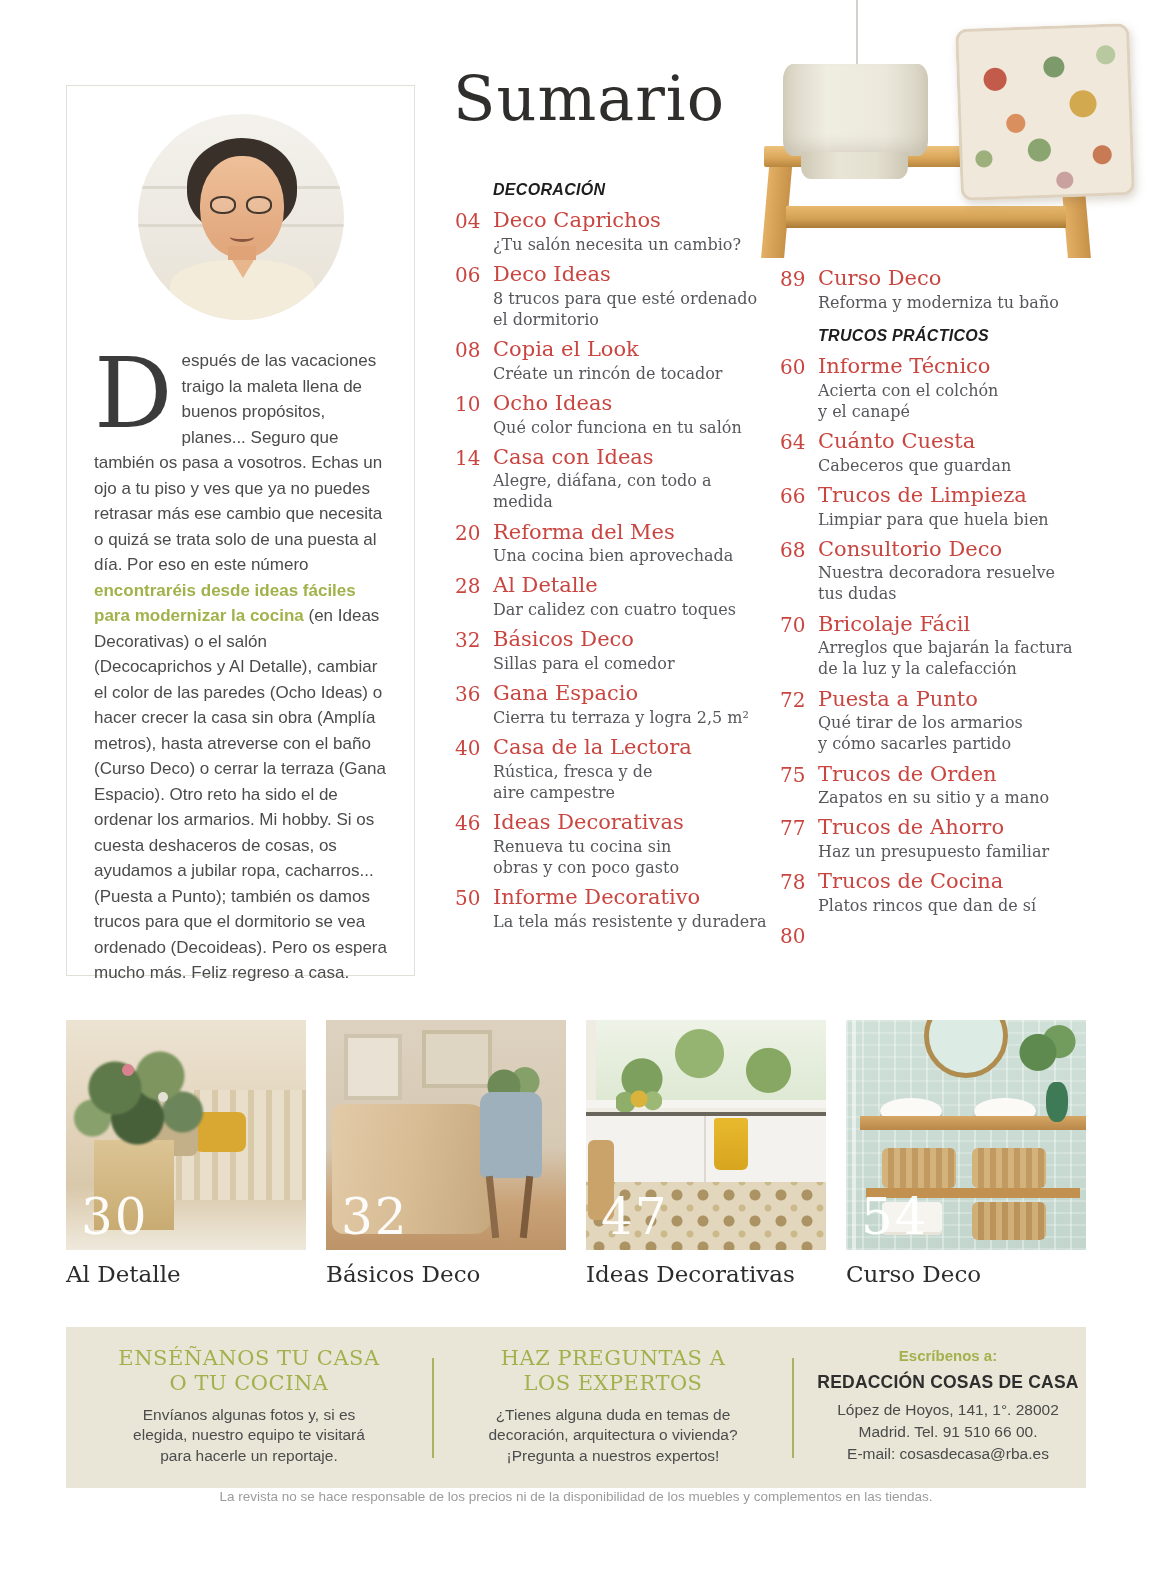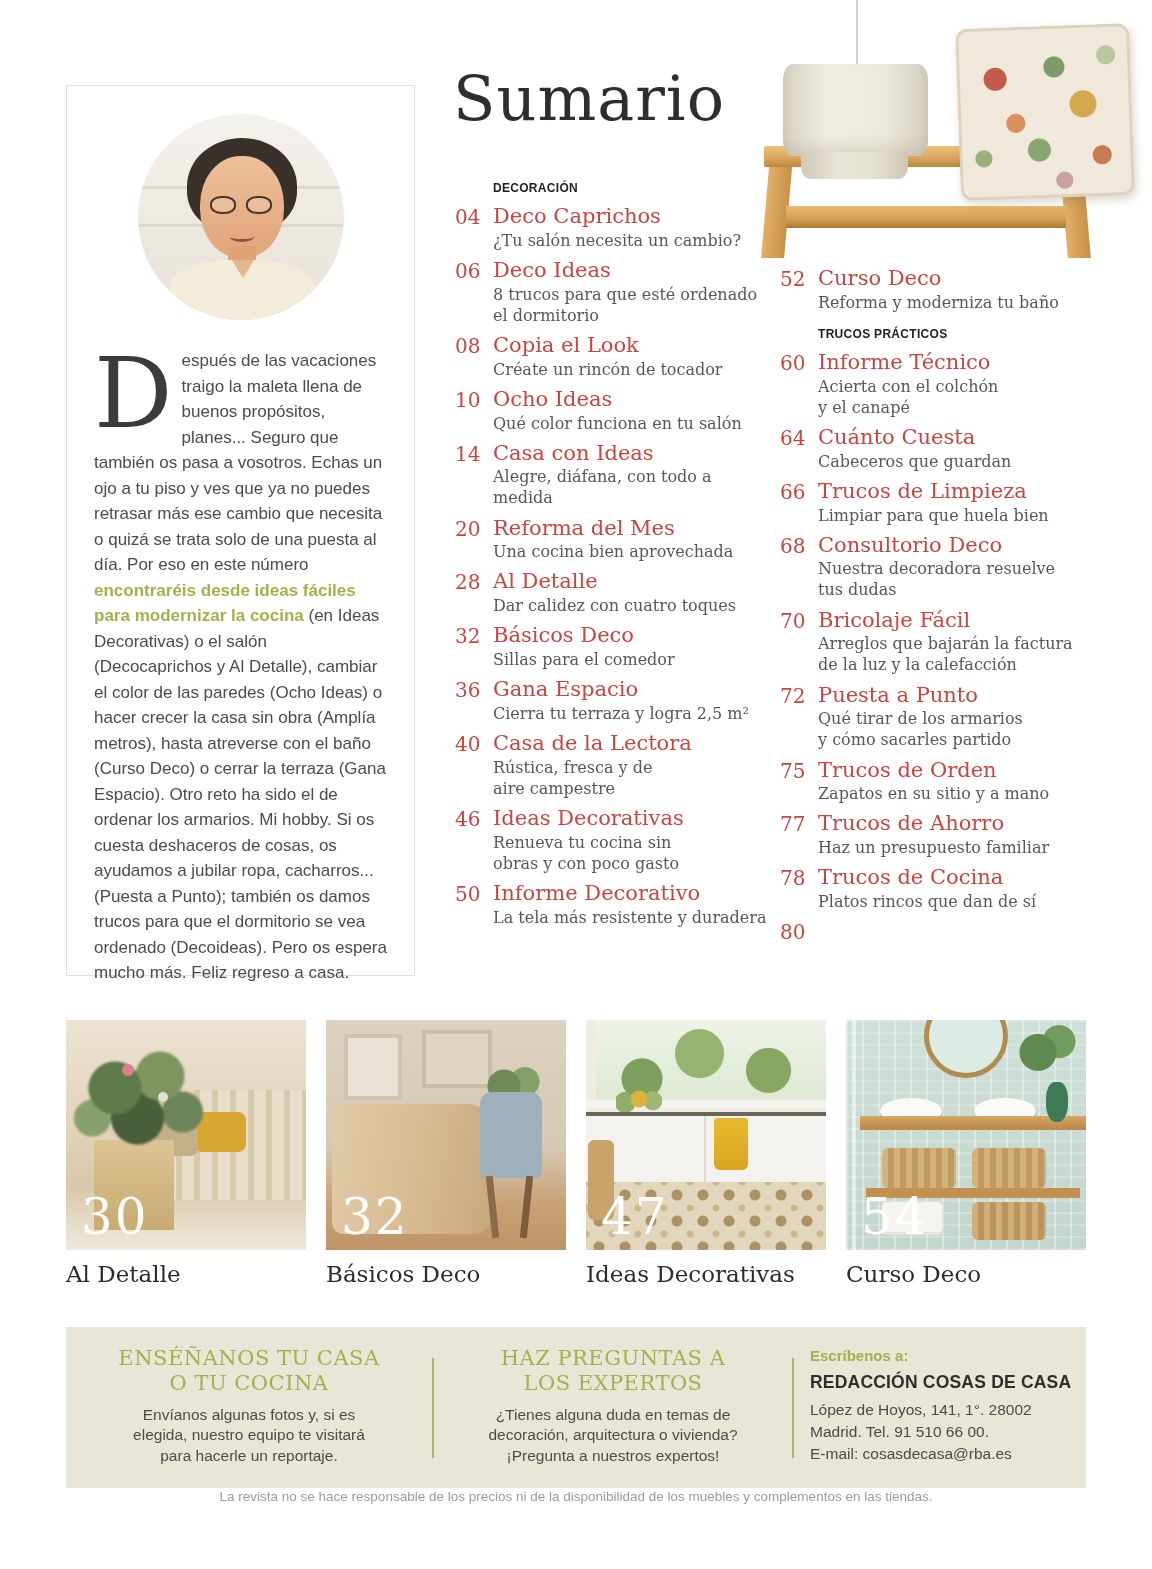--- a/index.html
+++ b/index.html
@@ -65,22 +65,22 @@
   .edit-text { font-size:17px; line-height:1.5; color:#4b4b4b; text-align:left; }
   .dropcap { float:left; font-family:"DejaVu Serif", serif; font-size:98px; line-height:.78;
     color:#3b3b3b; margin:7px 9px 0 0; }
   .hl { color:#a2b24b; font-weight:bold; }
   .signature { margin-top:34px; font-weight:normal; font-size:16.5px; color:#2d2d2d; }
 
   
   .toc-col { position:absolute; width:318px; }
   .toc-col1 { left:455px; top:181px; }
   .toc-col2 { left:780px; top:266px; }
-  .toc-section { font-weight:bold; font-size:12px; color:#1e1e1e; letter-spacing:.3px;
-    margin:0 0 9px 38px; font-family:"Liberation Sans", sans-serif; }
+  .toc-section { font-weight:bold; font-size:16px; color:#1e1e1e; letter-spacing:.3px;
+    margin:0 0 9px 38px; font-family:"Liberation Sans", sans-serif;font-style:italic; }
   .toc-col2 .toc-section { margin-top:14px; }
   .entry { display:flex; margin-bottom:7px; }
   .num { width:30px; flex:0 0 30px; margin-right:8px; font-family:"DejaVu Serif", serif;
     font-size:20px; color:#c94540; padding-top:1px; }
   .etitle { font-family:"DejaVu Serif", serif; font-size:21px; color:#c94540; line-height:1.18; }
   .edesc { font-family:"DejaVu Serif", serif; font-size:16px; color:#56575b; line-height:1.32;
     white-space:pre-line; margin-top:1px; }
 
   
   .strip-item { position:absolute; top:1020px; width:240px; }
@@ -166,21 +166,21 @@
   .photo4 .towels { position:absolute; left:36px; top:182px; width:60px; height:30px; background:#f6f4ef; border-radius:4px; box-shadow:0 3px 0 #e8e4da; }
   .photo4 .basket3 { position:absolute; left:126px; top:182px; width:74px; height:38px; border-radius:6px;
     background:repeating-linear-gradient(90deg,#cfae78 0 6px,#bb945c 6px 12px); }
   .photo4 .vase { position:absolute; right:18px; top:62px; width:22px; height:40px; background:#3e7a55; border-radius:40% 40% 45% 45%; }
 
   
   .infobar { position:absolute; left:66px; top:1327px; width:1020px; height:161px; background:#e9e6d8; display:flex; align-items:stretch; }
   .ibox { padding-top:19px; text-align:center; }
   .ibox1 { width:366px; }
   .ibox2 { width:358px; }
-  .ibox3 { flex:1; text-align:left; padding:20px 0 0 16px; }
+  .ibox3 { flex:1; text-align:center; padding:20px 0 0 16px; }
   .ibox-title { font-family:"DejaVu Serif", serif; font-size:21px; color:#a3b14c; line-height:1.18;
     letter-spacing:.5px; white-space:pre-line; }
   .ibox-body { margin-top:9px; font-size:15.5px; color:#4c4c4c; line-height:1.35; white-space:pre-line; }
   .divider { width:2px; background:#aab35f; height:100px; align-self:center; }
   .ibox-label { color:#a3b14c; font-weight:bold; font-size:15px; }
   .ibox-name { margin-top:8px; font-weight:bold; font-size:17.5px; color:#2e2e2e; letter-spacing:.2px; }
   .ibox-line { font-size:15.5px; color:#4a4a4a; line-height:1.42; }
   .ibox-line.first { margin-top:6px; }
 
   
@@ -323,21 +323,21 @@
             <div class="edesc">La tela más resistente y duradera</div>
           </div>
         </div>
       </div>
   </div>
 
   <div class="toc-col toc-col2">
     <div>
 
         <div class="entry">
-          <div class="num">52</div>
+          <div class="num">89</div>
           <div class="ebody">
             <div class="etitle">Curso Deco</div>
             <div class="edesc">Reforma y moderniza tu baño</div>
           </div>
         </div>
       </div>
     <div class="toc-section">TRUCOS PRÁCTICOS</div>
     <div>
 
         <div class="entry">

